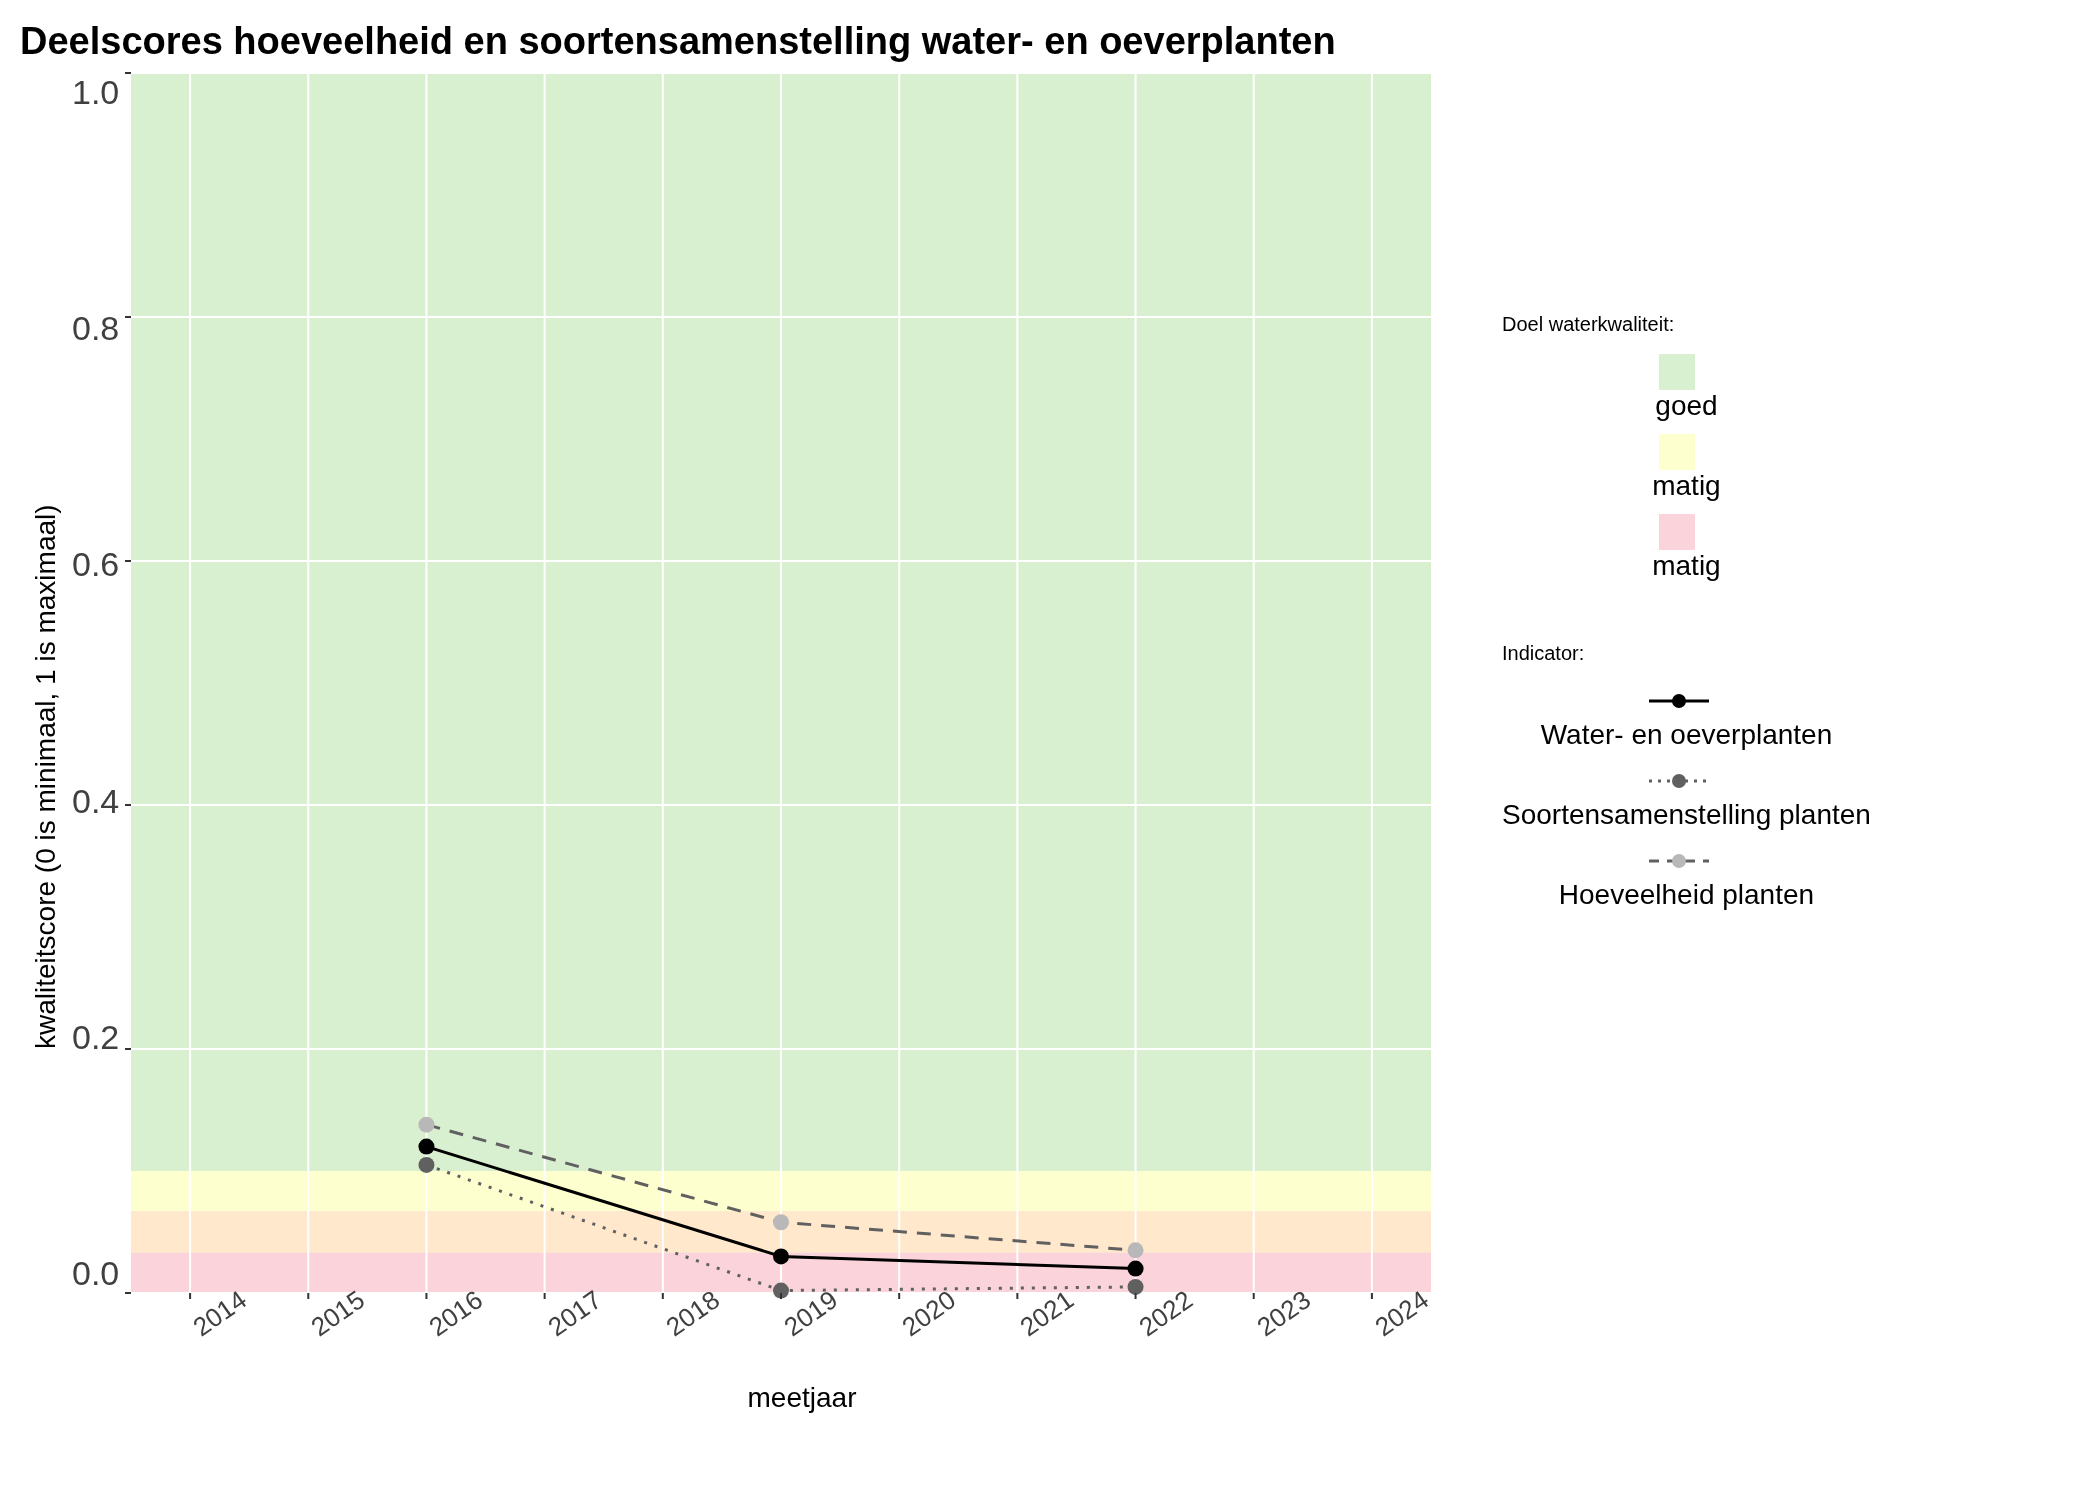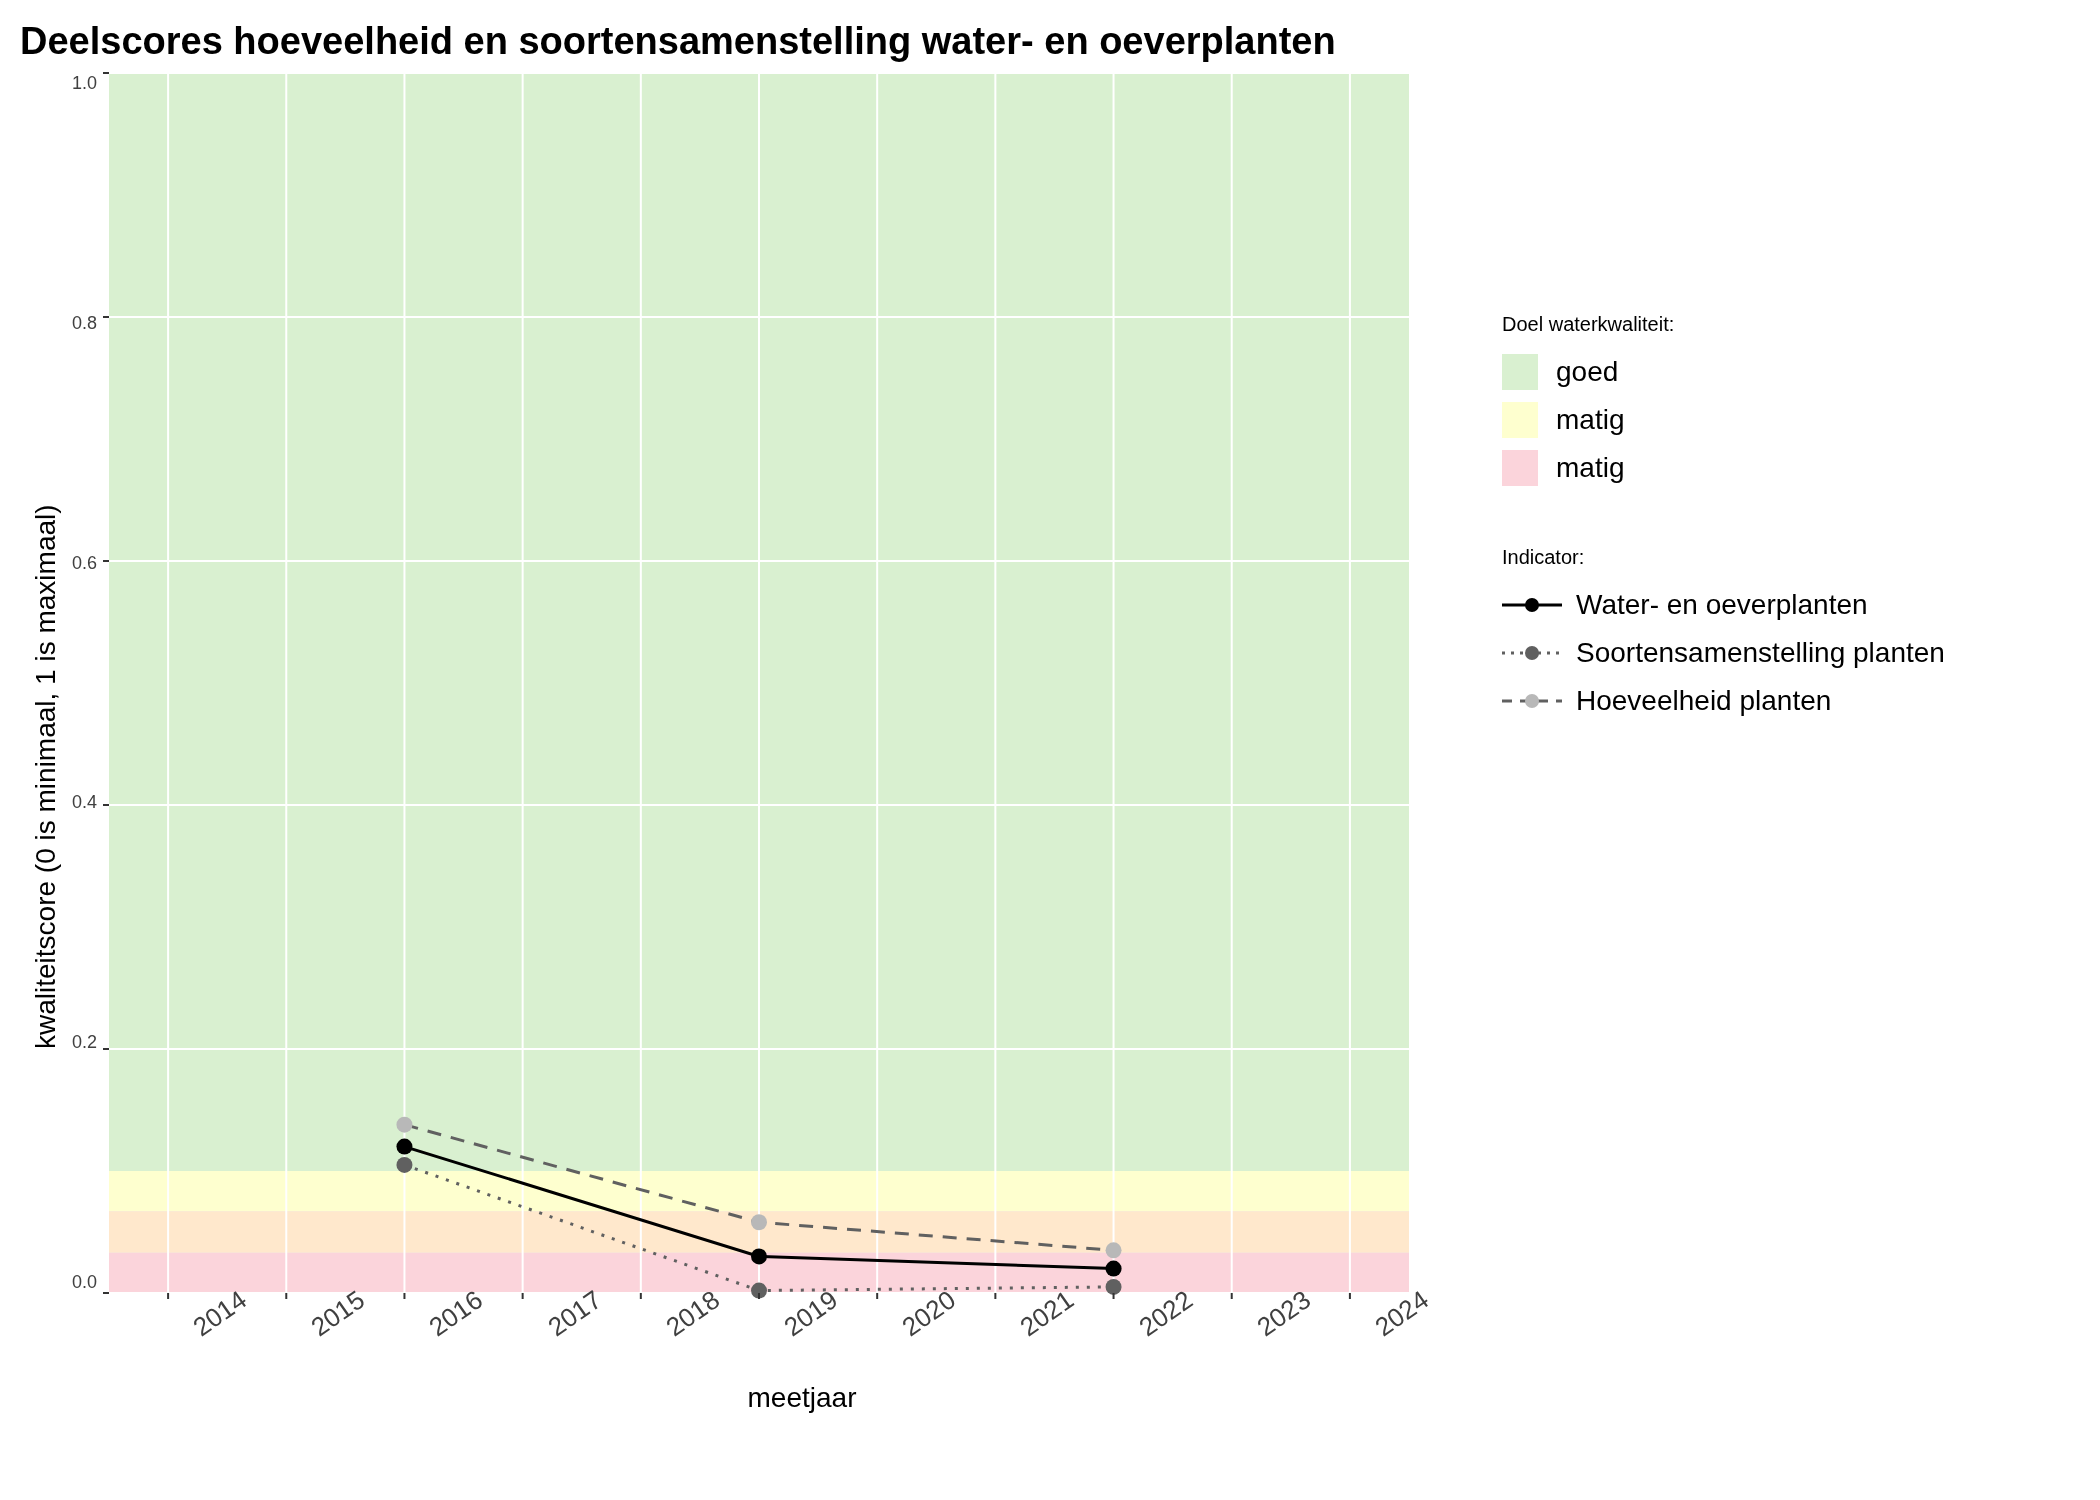--- a/index.html
+++ b/index.html
@@ -54,21 +54,21 @@
     height: 1220px;
     display: flex;
   }
   .y-ticks {
     display: flex;
     flex-direction: column;
     justify-content: space-between;
     align-items: flex-end;
     padding-right: 12px;
     height: 1220px;
-    font-size: 18px;
+    font-size: 34px;
     color: #404040;
   }
   .plot-svg-wrap {
     position: relative;
     width: 1300px;
     height: 1220px;
   }
   .x-ticks {
     display: flex;
     flex-direction: row;
@@ -99,20 +99,21 @@
     color: #000;
   }
   .legend-title {
     font-size: 20px;
     margin-bottom: 18px;
   }
   .legend-item {
     display: flex;
     align-items: center;
     margin-bottom: 12px;
+    flex-direction: column;
   }
   .legend-swatch {
     width: 36px;
     height: 36px;
     margin-right: 18px;
   }
   .legend-section2 {
     margin-top: 60px;
   }
   .legend-line-sample {

